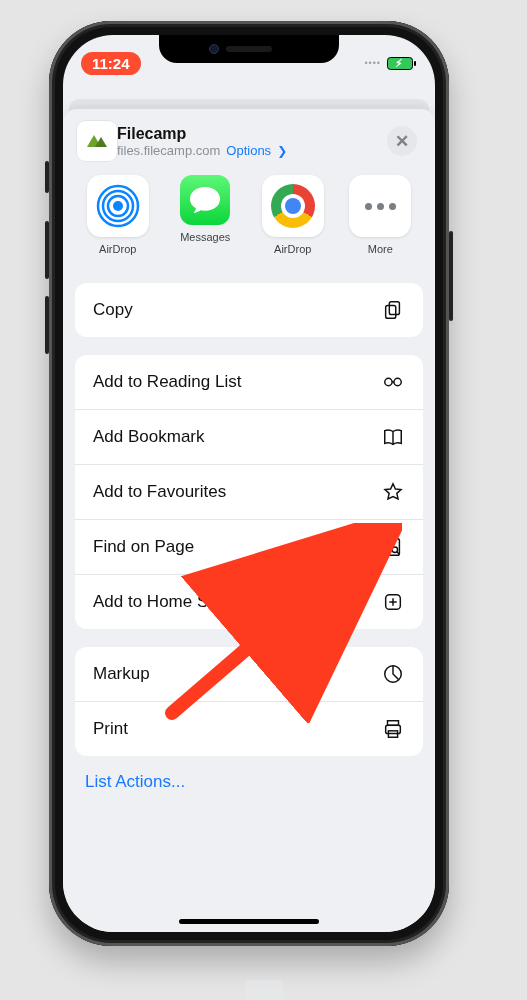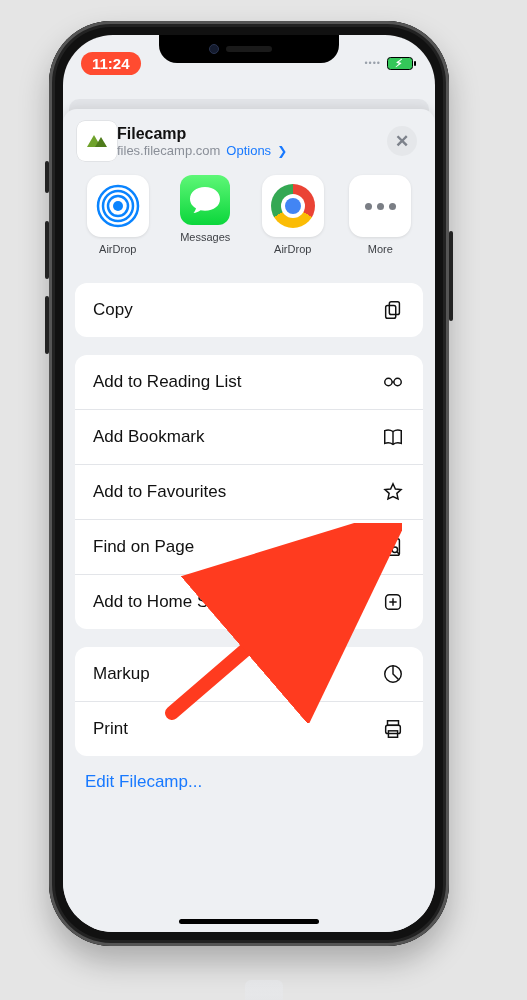--- a/index.html
+++ b/index.html
@@ -311,21 +311,21 @@
           <span class="action-icon">
             <svg viewBox="0 0 24 24">
                 <rect x="6" y="3" width="12" height="5"></rect>
                 <rect x="4" y="8" width="16" height="9" rx="2"></rect>
                 <rect x="7" y="14" width="10" height="7"></rect>
               </svg>
           </span>
         </div>
       </div>
 
-      <div class="edit-link">Edit Filecamp...</div>
+      <div class="edit-link">List Actions...</div>
 
     </div>
 
     <div class="home-ind"></div>
   </div>
 </div>
 
 <svg class="arrow" viewBox="0 0 260 200">
   <defs>
     <marker id="ah" markerWidth="18" markerHeight="18" refX="12" refY="7" orient="auto">

